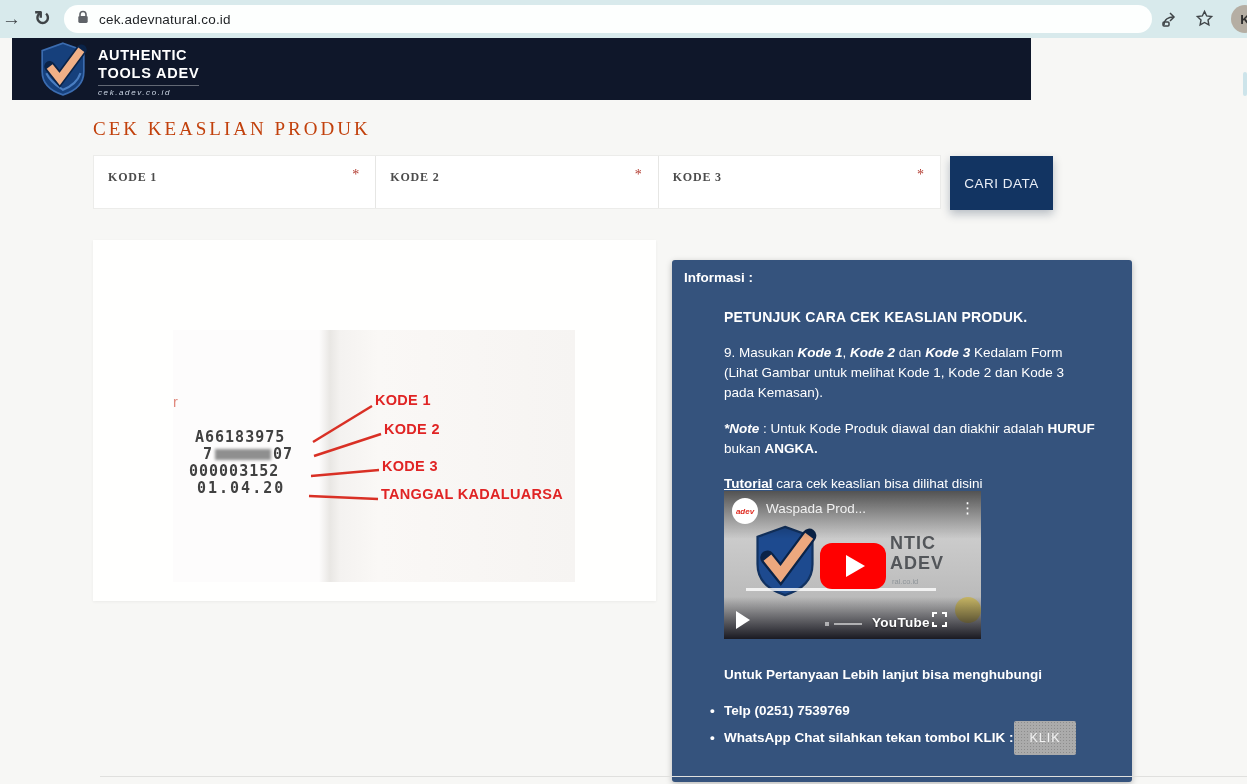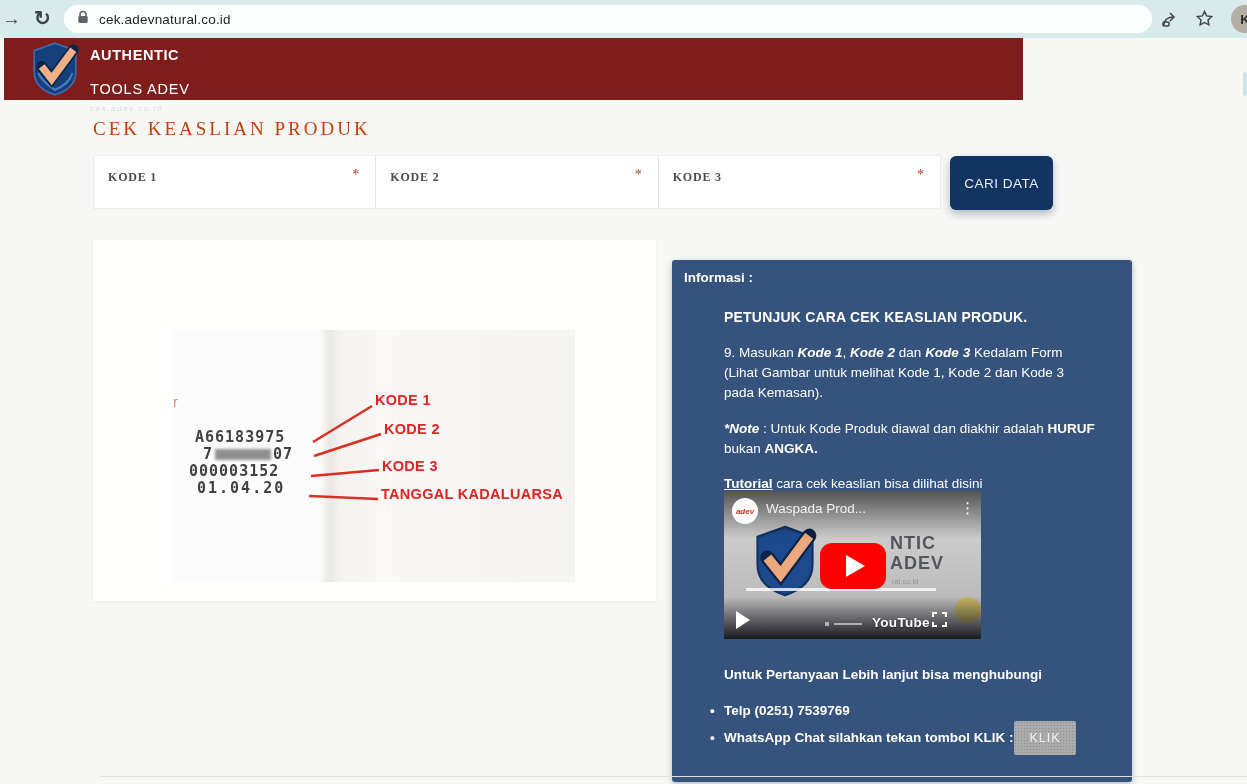--- a/index.html
+++ b/index.html
@@ -12,37 +12,37 @@
   .nav-glyph { position:absolute; font-size:19px; color:#3f4447; line-height:1; cursor:pointer; }
   #fwd { left:2px; top:9px; }
   #reload { left:34px; top:8px; font-size:20px; font-weight:bold; }
   #url-pill { position:absolute; left:64px; top:5px; width:1088px; height:28px; background:#fdfffe; border-radius:14px; display:flex; align-items:center; padding:8px 13px; gap:10px; }
   #url-text { font-size:13.5px; color:#1e2124; letter-spacing:.2px; }
   #share-ico { left:1160px; top:9px; }
   #star-ico { left:1195px; top:9px; }
   #avatar { position:absolute; left:1231px; top:5px; width:28px; height:28px; border-radius:50%; background:#b5aea3; color:#2e2e2e; font-weight:bold; font-size:13px; display:flex; align-items:center; justify-content:center; }
 
   
-  #site-header { position:absolute; left:4px; top:38px; width:1019px; height:62px; background:#7f1d1d; }
+  #site-header { position:absolute; left:12px; top:38px; width:1019px; height:62px; background:#0f172a; }
   #logo-wrap { position:absolute; left:26px; top:3px; display:flex; align-items:flex-start; }
   #logo-text { margin-left:10px; margin-top:6px; color:#fff; }
   #logo-l1 { font-size:14.5px; font-weight:bold; letter-spacing:.6px; }
-  #logo-l2 { font-size:14.5px; font-weight:normal; letter-spacing:.8px; margin-top:18px; }
+  #logo-l2 { font-size:14.5px; font-weight:bold; letter-spacing:.8px; margin-top:2px; }
   #logo-sub { font-size:8px; font-style:italic; color:#cfd9e7; letter-spacing:1.6px; margin-top:4px; border-top:1px solid rgba(255,255,255,.35); padding-top:2px; }
   #scroll-thumb { position:absolute; right:0; top:72px; width:4px; height:24px; background:#cde4ea; border-radius:2px; }
 
   
   #page-title { position:absolute; left:93px; top:118px; font-family:"Liberation Serif",serif; font-size:19px; color:#c2410c; letter-spacing:3px; }
   #form-row { position:absolute; left:93px; top:155px; width:848px; height:54px; background:#fff; border:1px solid #ececea; display:flex; }
   .fcell { flex:1; position:relative; border-right:1px solid #e6e6e4; padding:11px 14px 0 14px; cursor:text; }
   .fcell:last-child { border-right:none; }
   .flabel { font-family:"Liberation Serif",serif; font-weight:bold; font-size:12px; color:#4c4c4c; letter-spacing:.8px; }
   .fstar { position:absolute; right:16px; top:11px; color:#b23b30; font-family:"Liberation Serif",serif; font-size:14px; }
   .finput { position:absolute; left:13px; top:27px; width:calc(100% - 26px); height:22px; border:none; outline:none; background:transparent; font-size:13px; color:#333; }
-  #cari-btn { position:absolute; left:950px; top:156px; width:103px; height:54px; background:#123462; border:none; border-radius:6px; color:#e9eef6; font-size:13.5px; letter-spacing:.5px; cursor:pointer; box-shadow:0 4px 9px rgba(13,36,66,.28); font-family:"Liberation Sans",sans-serif; }
+  #cari-btn { position:absolute; left:950px; top:156px; width:103px; height:54px; background:#123462; border:none; border-radius:0; color:#e9eef6; font-size:13.5px; letter-spacing:.5px; cursor:pointer; box-shadow:0 4px 9px rgba(13,36,66,.28); font-family:"Liberation Sans",sans-serif; }
 
   
   #guide-card { position:absolute; left:93px; top:240px; width:563px; height:361px; background:#fffffe; box-shadow:0 1px 3px rgba(0,0,0,.05); }
   #guide-heading { position:absolute; left:20px; top:34px; font-size:17.5px; font-weight:bold; color:#1d1d1d; letter-spacing:.2px; }
   #pack-image { position:absolute; left:80px; top:90px; width:402px; height:252px;
     background:linear-gradient(90deg,#fdfcfc 0px,#fdfcfc 146px,#e9e7e4 157px,#f4f2f0 167px,#faf8f6 205px,#f6f4f2 402px); }
   #ingr { position:absolute; left:4px; top:4px; color:#e0897d; font-size:14.5px; line-height:18.5px; }
   #frag-r { position:absolute; left:0px; top:64px; color:#e0897d; font-size:14.5px; }
   .code-line { position:absolute; font-family:"DejaVu Sans Mono",monospace; font-weight:bold; color:#414141; font-size:15px; letter-spacing:1px; white-space:nowrap; }
   #code1 { left:22px; top:98px; }

